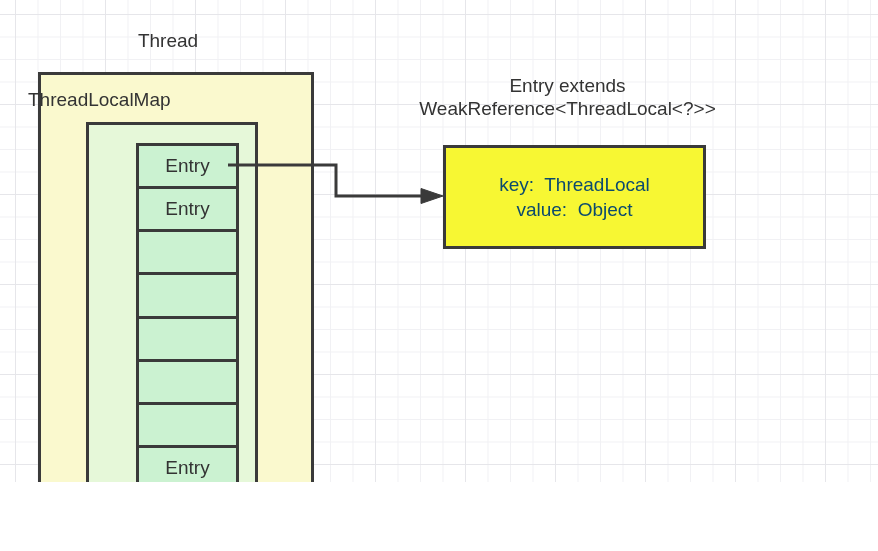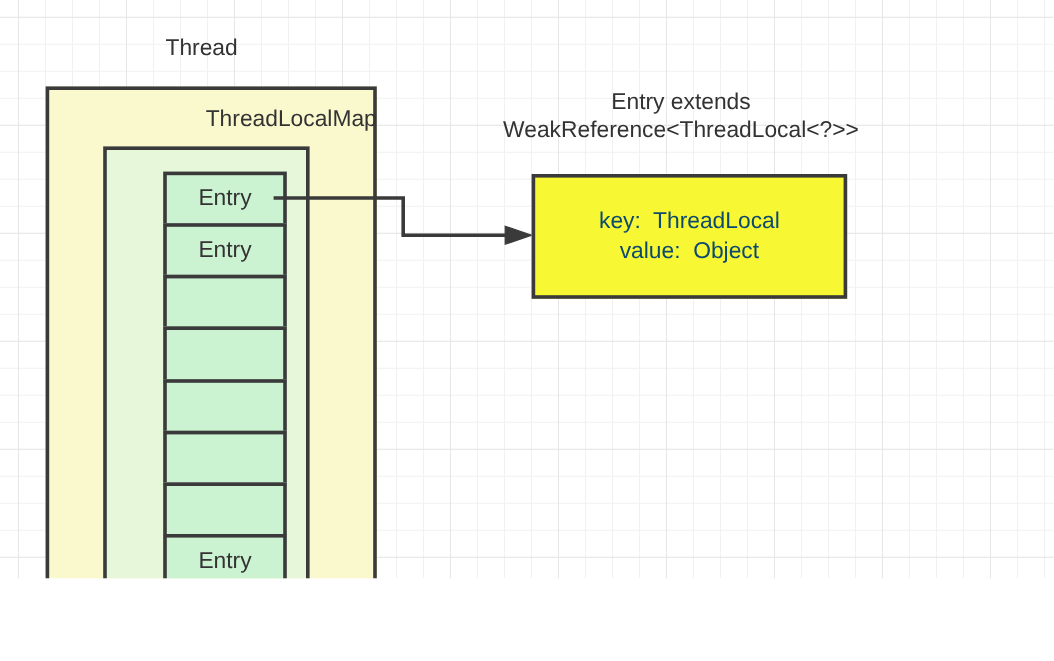--- a/index.html
+++ b/index.html
@@ -40,24 +40,24 @@
     left: 38px;
     top: 72px;
     width: 276px;
     height: 456px;
     background: #faf9ce;
     border: 3px solid #3a3a3a;
     box-sizing: border-box;
   }
   #map-title {
     position: absolute;
-    left: 38px;
+    left: 28px;
     top: 88px;
     width: 276px;
-    text-align: right;
+    text-align: left;
     font-size: 19px;
     line-height: 23px;
   }
   #map-box {
     position: absolute;
     left: 86px;
     top: 122px;
     width: 172px;
     height: 379px;
     background: #e6f8d9;

